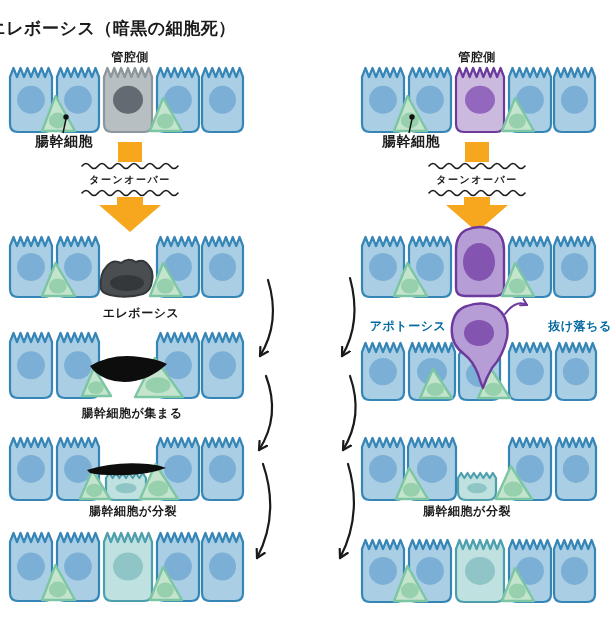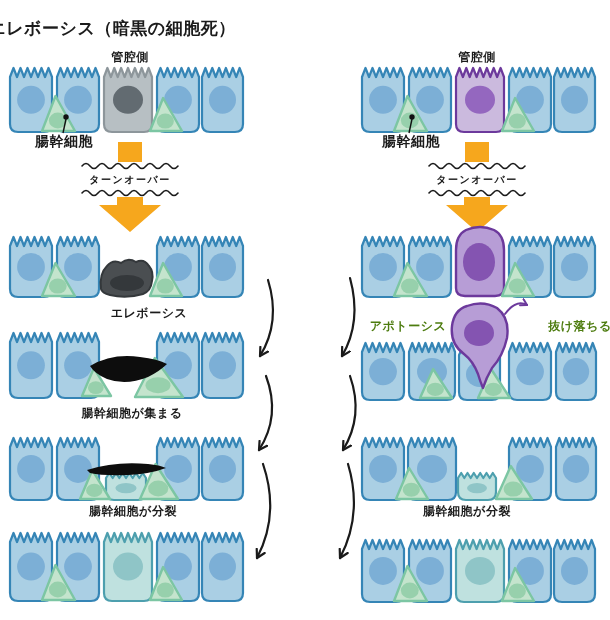--- a/index.html
+++ b/index.html
@@ -8,21 +8,21 @@
     font-family:"DejaVu Sans","Liberation Sans",sans-serif;
   }
   .stage svg{position:absolute;left:0;top:0;}
   .lbl{
     position:absolute;transform:translate(-50%,-50%);white-space:nowrap;
     color:#1b1b1b;font-size:12px;font-weight:600;letter-spacing:0.5px;
   }
   .lbl.title{font-size:17px;font-weight:700;letter-spacing:0.5px;}
   .lbl.small{font-size:14px;}
   .lbl.turnover{font-size:10px;font-weight:700;letter-spacing:1.5px;}
-  .lbl.purple{color:#4d7c0f;font-weight:700;}
+  .lbl.purple{color:#0369a1;font-weight:700;}
 </style>
 </head>
 <body>
 
 <div class="stage">
   <svg id="scene" width="610" height="620" viewBox="0 0 610 620">
       <defs>
         <marker id="ahB" markerUnits="userSpaceOnUse" markerWidth="16" markerHeight="16" refX="9" refY="5.5" orient="auto">
           <path d="M1,1 L9,5.5 L1,10" fill="none" stroke="#1a1a1a" stroke-width="2.2" stroke-linecap="round" stroke-linejoin="round"></path>
         </marker>
@@ -223,20 +223,20 @@
 
   <div class="lbl" style="left:130px;top:57px;">管腔側</div>
   <div class="lbl" style="left:477px;top:57px;">管腔側</div>
 
   <div class="lbl small" style="left:64px;top:142px;">腸幹細胞</div>
   <div class="lbl small" style="left:411px;top:142px;">腸幹細胞</div>
 
   <div class="lbl turnover" style="left:130px;top:180px;">ターンオーバー</div>
   <div class="lbl turnover" style="left:477px;top:180px;">ターンオーバー</div>
 
-  <div class="lbl" style="left:149px;top:313px;">エレボーシス</div>
+  <div class="lbl" style="left:141px;top:313px;">エレボーシス</div>
   <div class="lbl" style="left:132px;top:413px;">腸幹細胞が集まる</div>
   <div class="lbl" style="left:133px;top:511px;">腸幹細胞が分裂</div>
 
   <div class="lbl purple" style="left:408px;top:326px;">アポトーシス</div>
   <div class="lbl purple" style="left:544px;top:326px;margin-left:36px;">抜け落ちる</div>
   <div class="lbl" style="left:467px;top:511px;">腸幹細胞が分裂</div>
 </div>
 
 </body></html>

